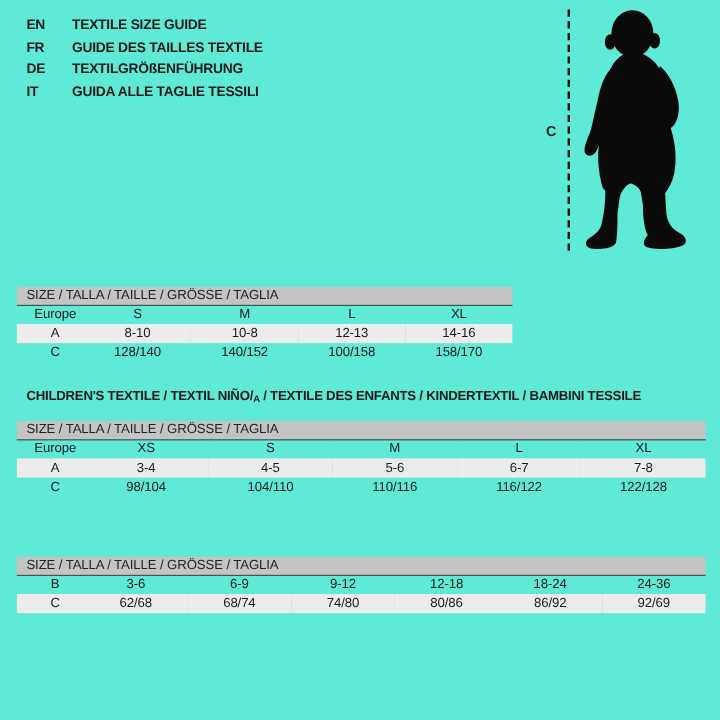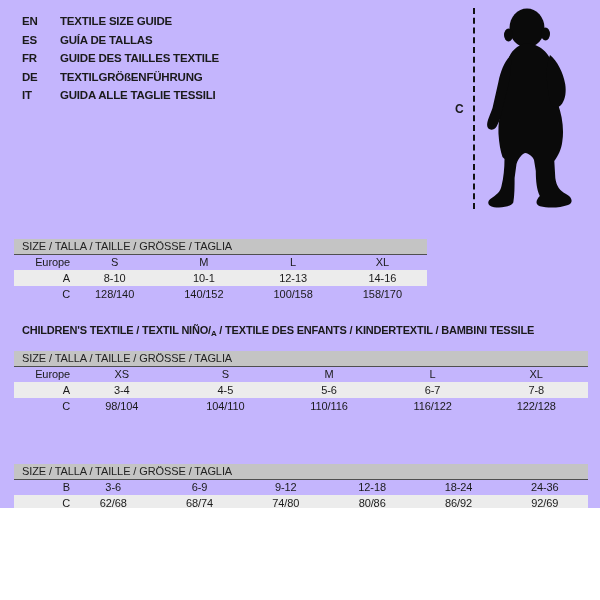--- a/index.html
+++ b/index.html
@@ -1,18 +1,18 @@
 <!DOCTYPE html>
 <html><head>
 <meta charset="utf-8">
 <style>
   * { margin:0; padding:0; box-sizing:border-box; }
   html,body { background:#fff; }
   body { font-family:"Liberation Sans", sans-serif; color:#1a1a1a; }
-  .page { position:relative; width:600px; height:508px; background:#c4b5fd; overflow:hidden; }
+  .page { position:relative; width:600px; height:600px; background:#5eead4; overflow:hidden; }
 
   
   .lang-block { position:absolute; left:22px; top:12px; }
   .lang-row { display:flex; line-height:18.6px; font-size:11.5px; font-weight:700; letter-spacing:-0.2px; }
   .lang-code { width:38px; }
 
   
   .figure-label { position:absolute; left:455px; top:102px; font-size:12px; font-weight:700; }
   .height-line { position:absolute; left:473px; top:8px; height:201px; width:0; border-left:2.5px dashed #111; }
   .silhouette { position:absolute; left:480px; top:6px; width:106px; height:202px; }
@@ -23,40 +23,36 @@
   .h2 { top:323px; }
   .h3 { top:427px; width:478px; }
   .sub-a { font-size:8px; vertical-align:-2px; }
 
   
   table { border-collapse:collapse; table-layout:fixed; font-size:11px; color:#1a1a1a; position:absolute; left:14px; letter-spacing:-0.1px; }
   .t1 { top:239px; width:413px; }
   .t2 { top:351px; width:574px; }
   .t3 { top:464px; width:574px; }
   td { height:16px; text-align:center; vertical-align:middle; padding:0; }
-  td.lbl { text-align:right; padding-left:8px; }
+  td.lbl { text-align:center; padding-left:8px; }
   tr.size-head td { background:#c4c4c4; height:15px; text-align:left; padding-left:8px; border-bottom:1px solid #4f4f4f; color:#222;margin-left:12px; }
   tr.stripe td { background:#ececec; }
 
   
   .footnotes { position:absolute; left:22px; top:536px; font-size:11px; font-weight:700; letter-spacing:-0.2px; line-height:19px; }
 </style>
 </head>
 <body>
 
 <div class="page">
 
   <div class="lang-block">
     <div class="lang-row">
       <span class="lang-code">EN</span>
       <span class="lang-title">TEXTILE SIZE GUIDE</span>
-    </div>
-    <div class="lang-row">
-      <span class="lang-code">ES</span>
-      <span class="lang-title">GUÍA DE TALLAS</span>
     </div>
     <div class="lang-row">
       <span class="lang-code">FR</span>
       <span class="lang-title">GUIDE DES TAILLES TEXTILE</span>
     </div>
     <div class="lang-row">
       <span class="lang-code">DE</span>
       <span class="lang-title">TEXTILGRÖßENFÜHRUNG</span>
     </div>
     <div class="lang-row">
@@ -133,21 +129,21 @@
     <tr>
       <td class="lbl">Europe</td>
       <td>S</td>
       <td>M</td>
       <td>L</td>
       <td>XL</td>
     </tr>
     <tr class="stripe">
       <td class="lbl">A</td>
       <td>8-10</td>
-      <td>10-1</td>
+      <td>10-8</td>
       <td>12-13</td>
       <td>14-16</td>
     </tr>
     <tr>
       <td class="lbl">C</td>
       <td>128/140</td>
       <td>140/152</td>
       <td>100/158</td>
       <td>158/170</td>
     </tr>

